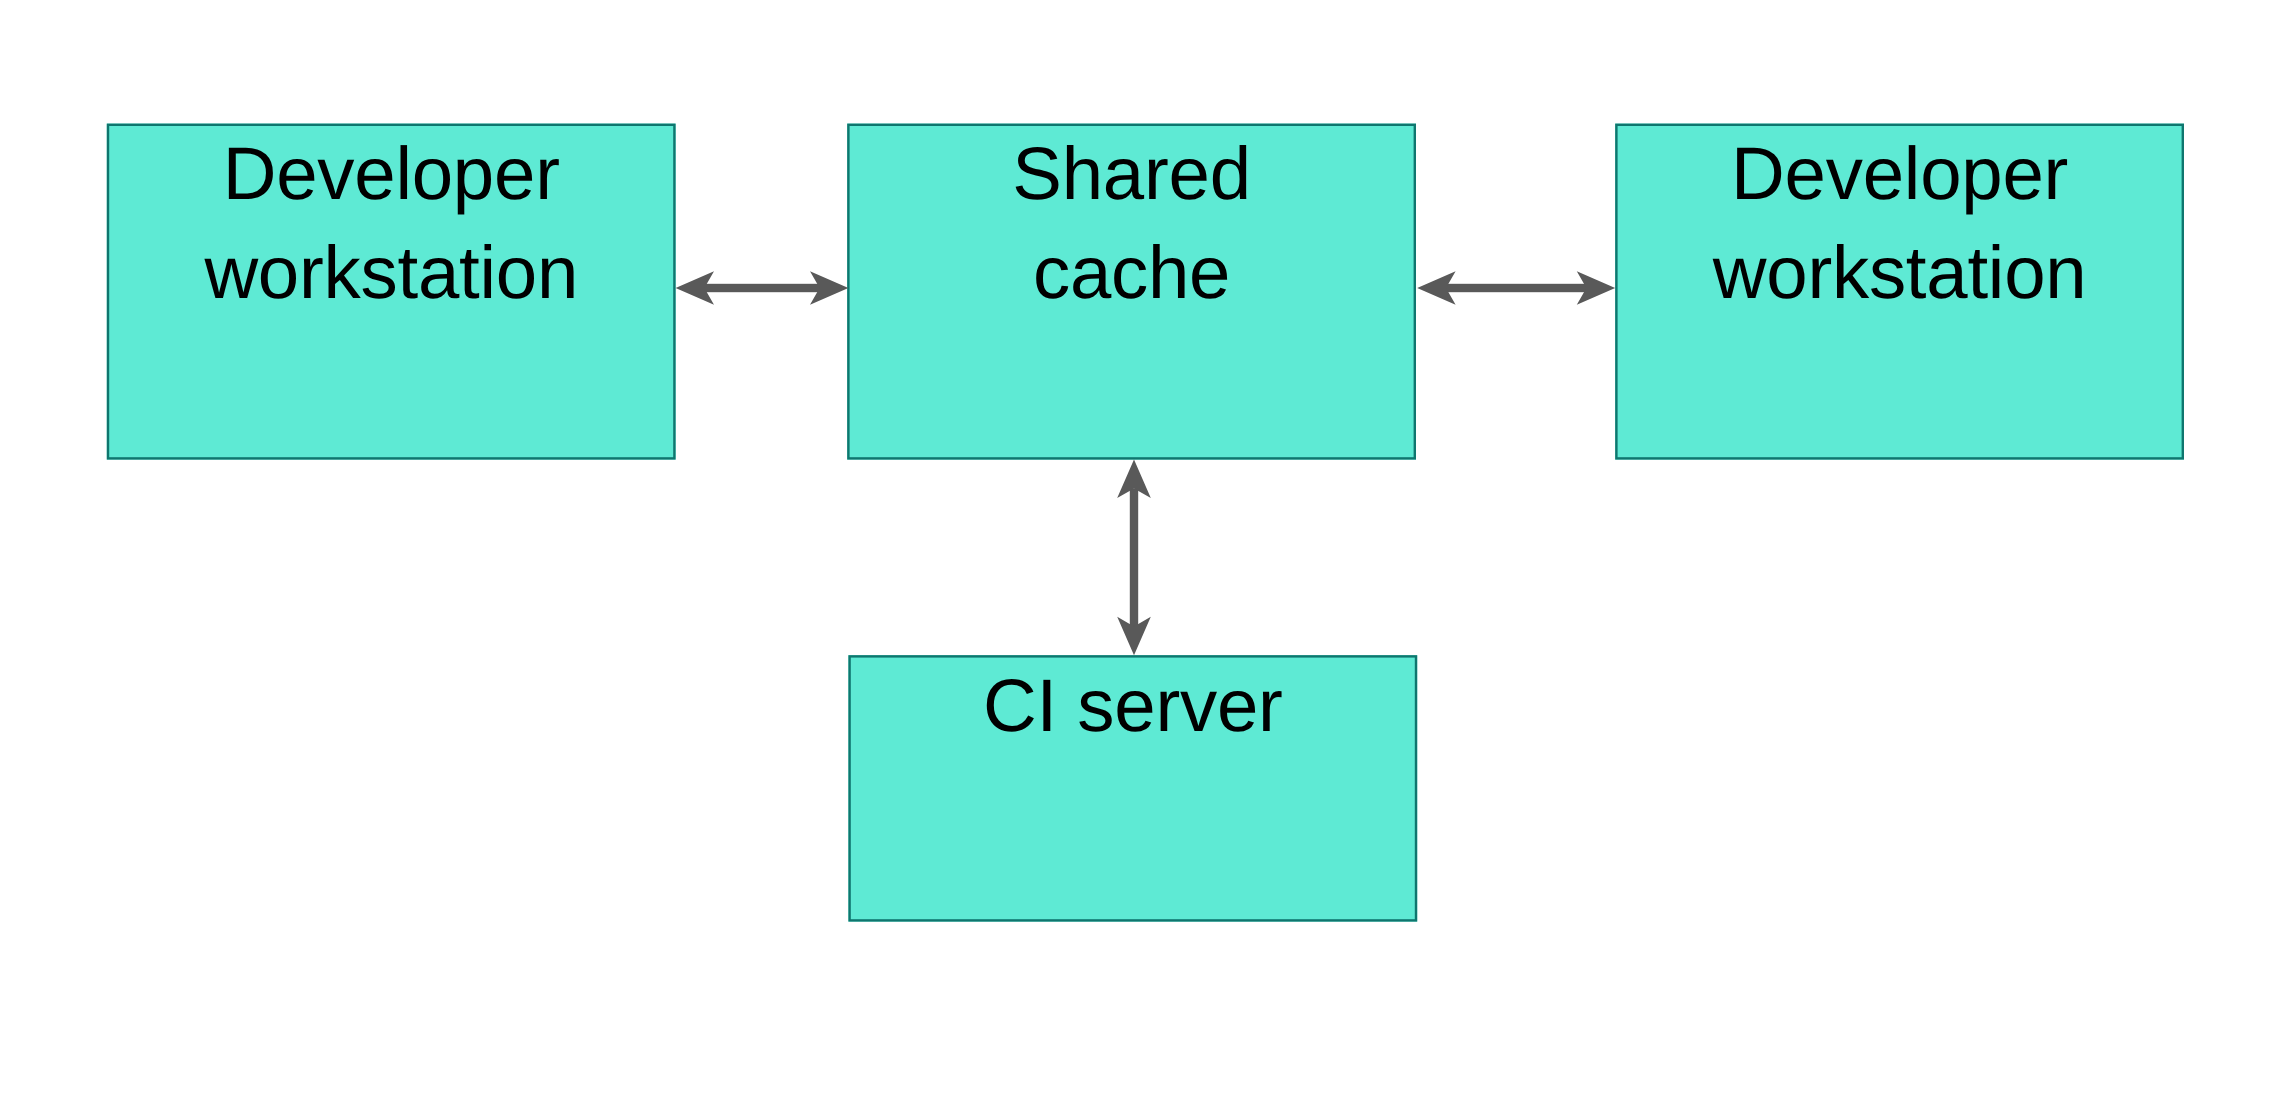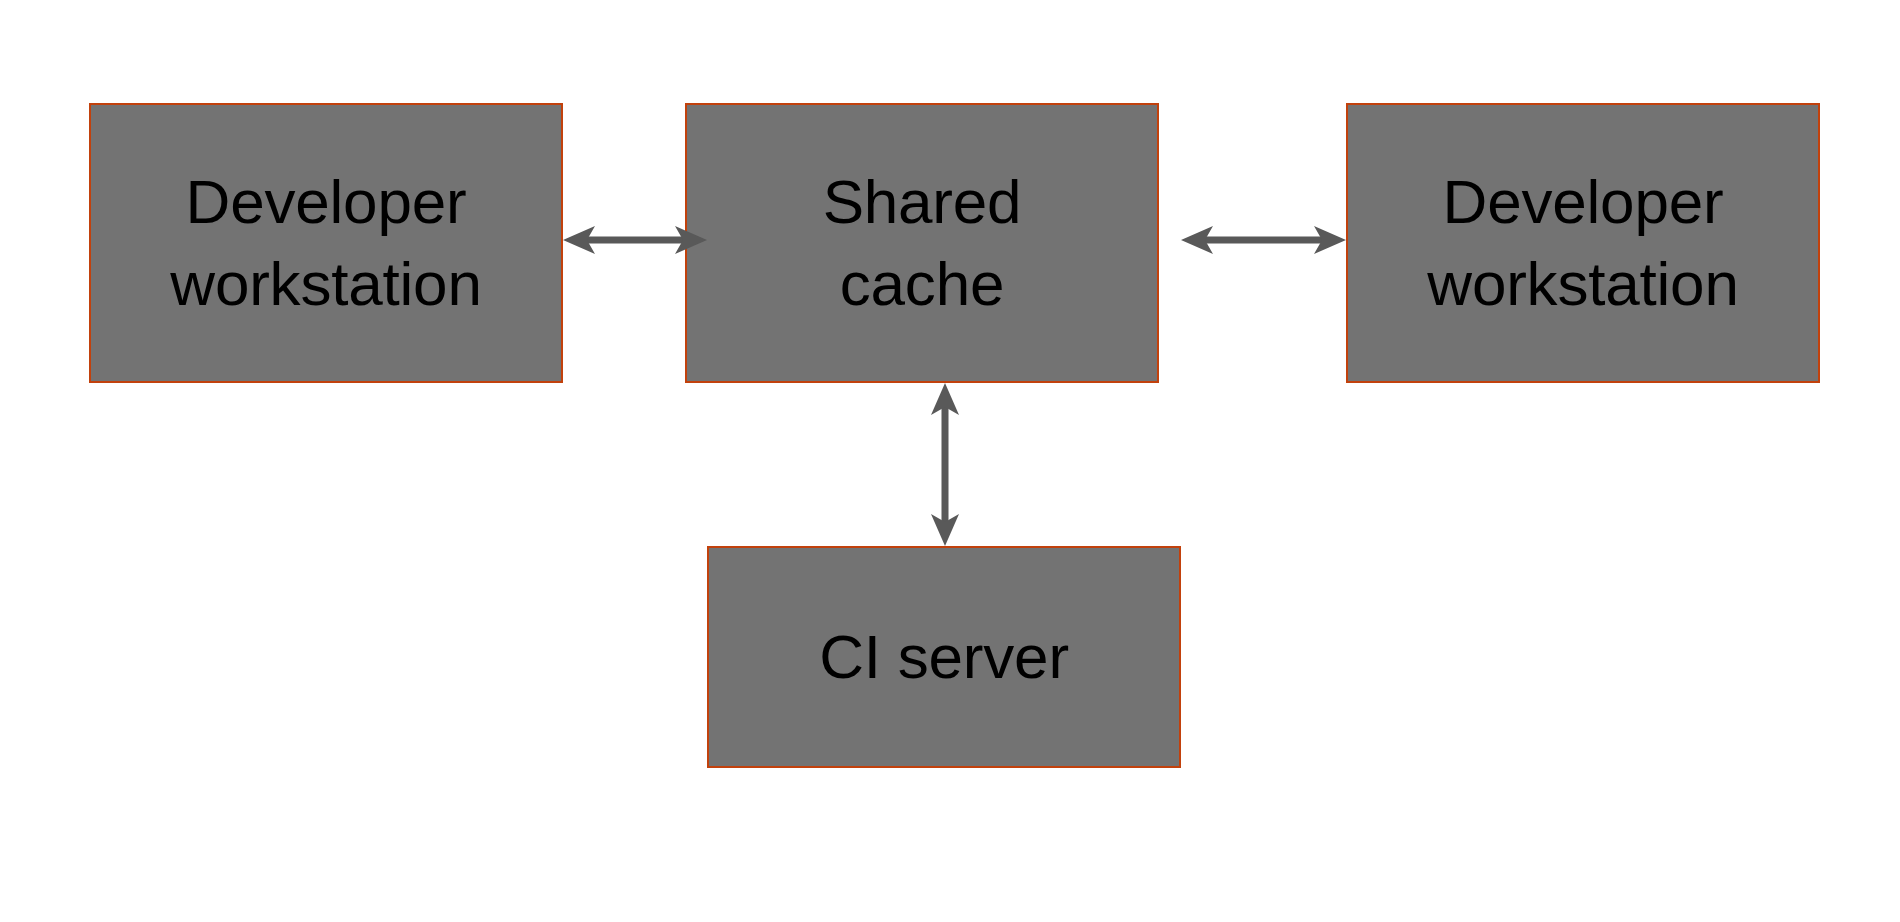--- a/index.html
+++ b/index.html
@@ -15,40 +15,39 @@
   #canvas {
     position: relative;
     width: 1900px;
     height: 922px;
     background: #ffffff;
     overflow: hidden;
   }
   .node {
     position: absolute;
     box-sizing: border-box;
-    background: #737373;
-    border: 2px solid #c2410c;
+    background: #5eead4;
+    border: 2px solid #0f766e;
     display: flex;
-    align-items: center;
     justify-content: center;
     text-align: center;
   }
   .node-label {
     color: #000000;
     font-family: "Liberation Sans", sans-serif;
     font-size: 62px;
     line-height: 1.32;
     font-weight: 400;
     letter-spacing: -0.2px;
     white-space: pre-line;
     padding: 0 10px;
   }
   
   #node-dev-left   { left: 89px;  top: 103px; width: 474px; height: 280px; }
-  #node-shared     { left: 685px; top: 103px; width: 474px; height: 280px; }
+  #node-shared     { left: 706px; top: 103px; width: 474px; height: 280px; }
   #node-dev-right  { left: 1346px; top: 103px; width: 474px; height: 280px; }
   #node-ci         { left: 707px; top: 546px; width: 474px; height: 222px; }
 
   .connector {
     position: absolute;
     overflow: visible;
     pointer-events: none;
   }
   #conn-left-shared  { left: 561px;  top: 205px; width: 148px; height: 70px; }
   #conn-shared-right { left: 1179px; top: 205px; width: 169px; height: 70px; }

